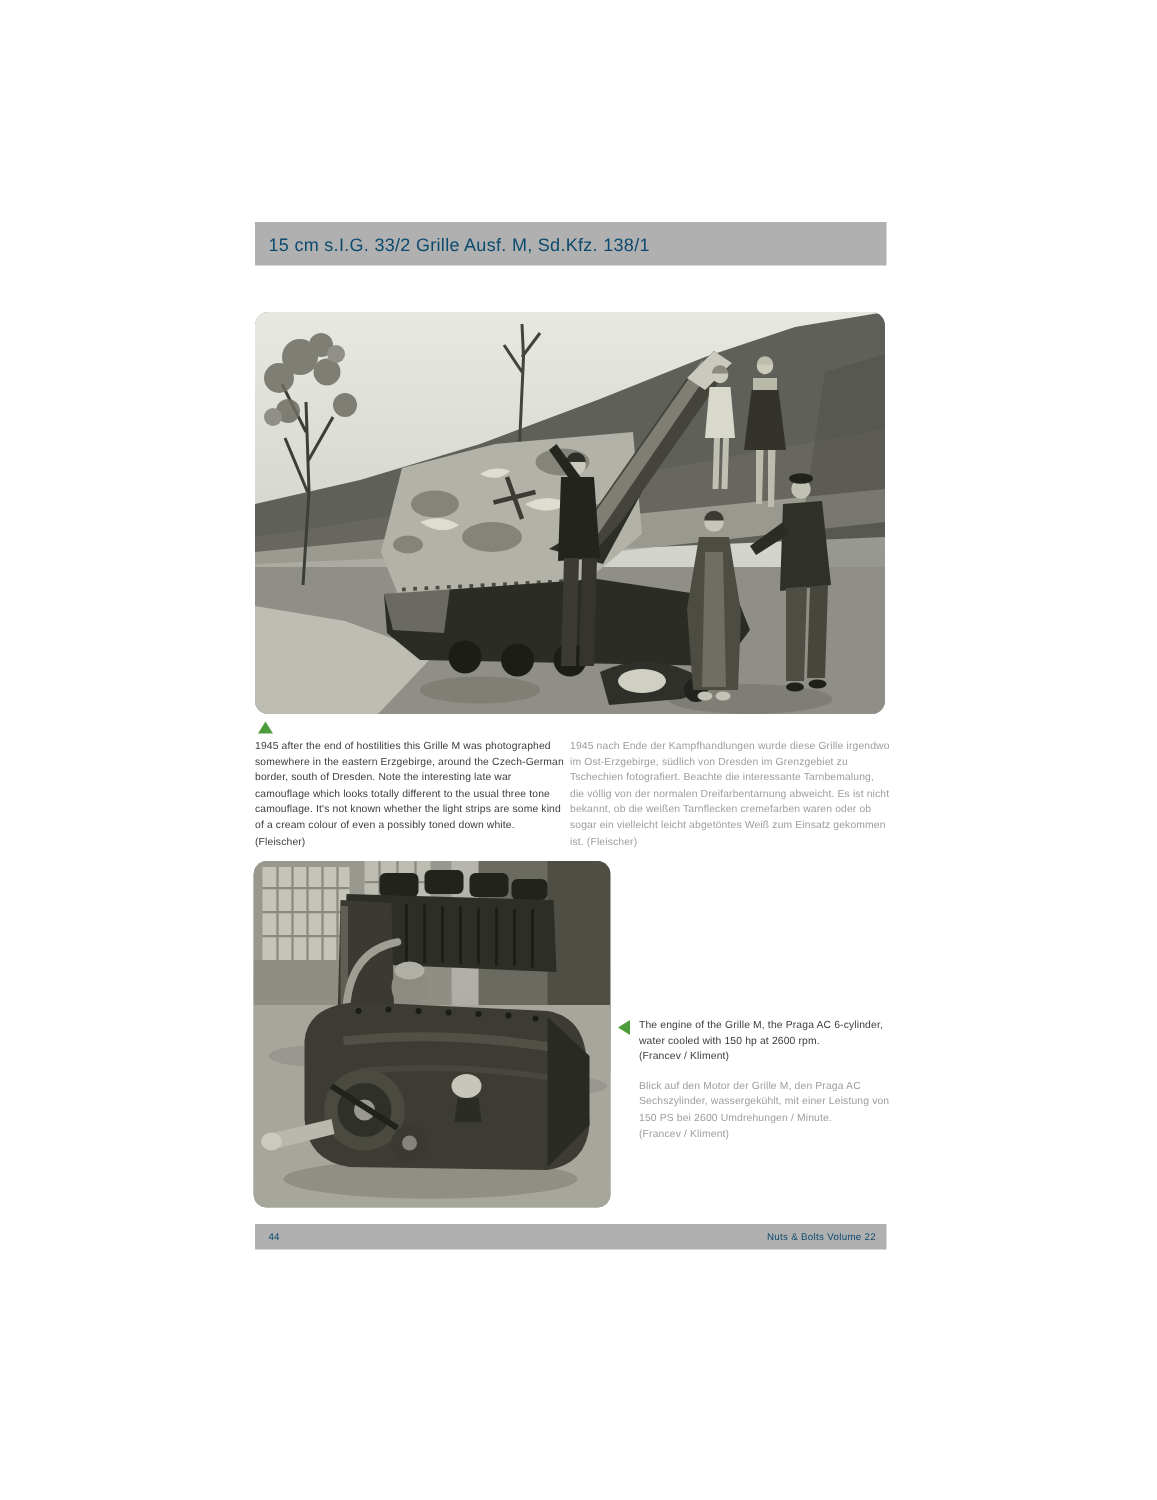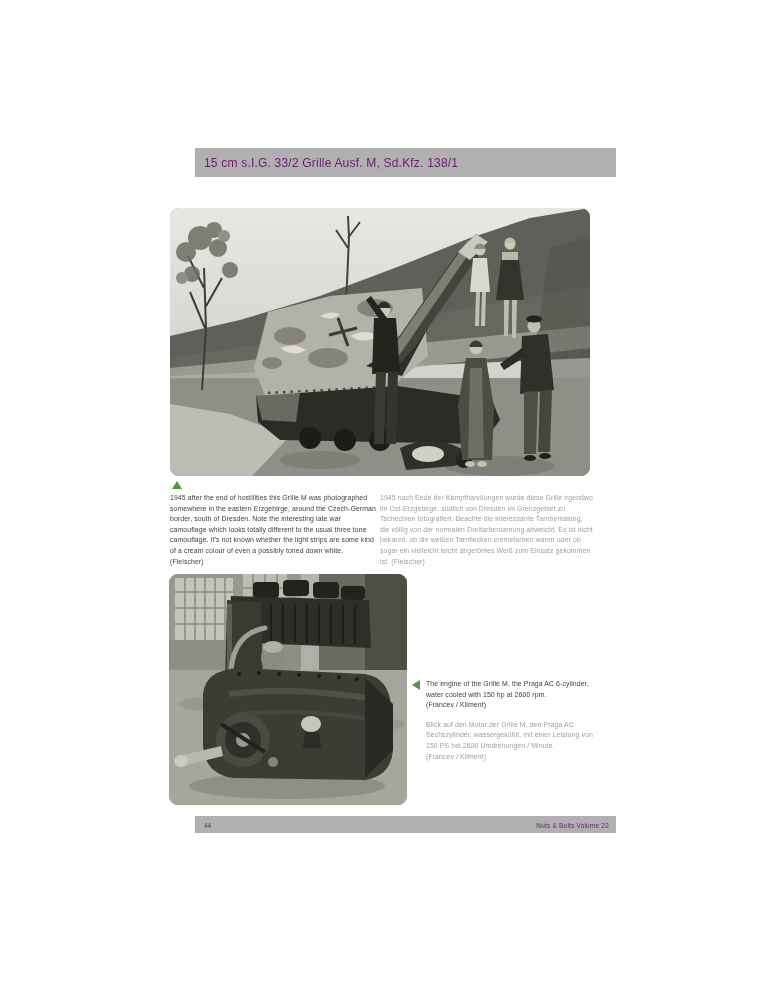--- a/index.html
+++ b/index.html
@@ -1,21 +1,21 @@
 <!DOCTYPE html>
 <html style="--bar-gray: #b0b0b1; --accent-green: #4d9c3c; --text-dark: #3c3c3c; --text-light: #9d9d9d;"><head>
 <meta charset="utf-8">
 <style>
   html,body{margin:0;padding:0;background:#ffffff;}
   #canvas{
     position:relative;width:771px;height:1000px;background:#ffffff;
     font-family:"Liberation Sans",sans-serif;overflow:hidden;
   }
   .bar{
-    position:absolute;background:var(--bar-gray,#b0b0b1);color:#701a75;margin-left:25px;
+    position:absolute;background:var(--bar-gray,#b0b0b1);color:#0c4a6e;
   }
   #header-bar{left:170px;top:148px;width:421px;height:29px;}
   #header-bar .bar-title{
     position:absolute;left:9px;top:50%;transform:translateY(-50%);
     font-size:12px;letter-spacing:.2px;white-space:nowrap;
   }
   .photo{
     position:absolute;border-radius:9px;overflow:hidden;background:#8a8a84;
   }
   #photo1{left:170px;top:208px;width:420px;height:268px;}

